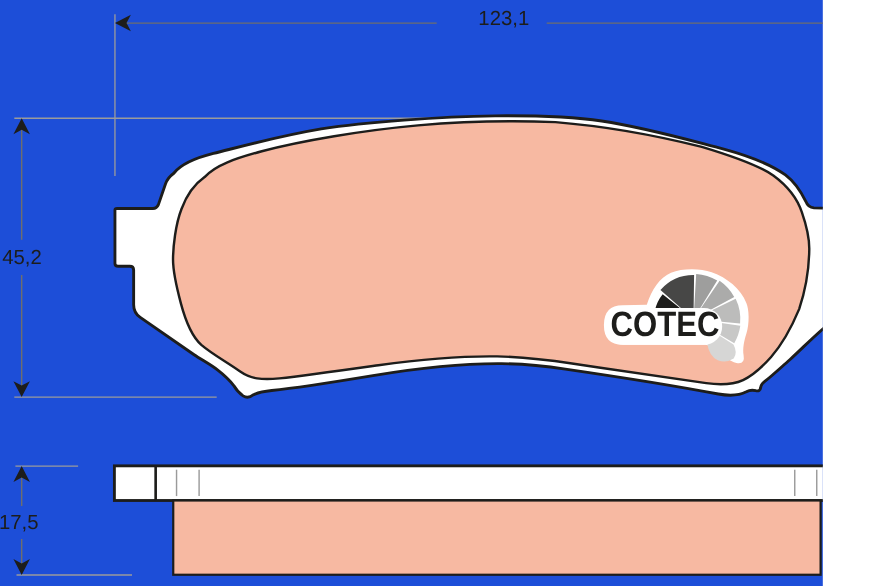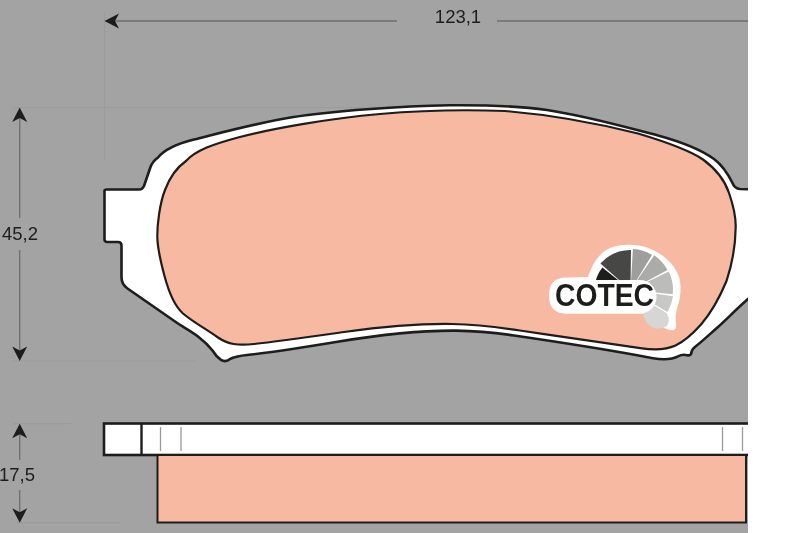--- a/index.html
+++ b/index.html
@@ -1,16 +1,16 @@
 <!DOCTYPE html>
 <html><head>
 <meta charset="utf-8">
 <style>
   html,body{margin:0;padding:0;background:#ffffff;}
-  .page{position:relative;width:748px;height:533px;background:#a3a3a3;overflow:hidden;
+  .page{position:relative;width:748px;height:533px;background:#1d4ed8;overflow:hidden;
         font-family:"Liberation Sans", sans-serif;}
 </style>
 </head>
 <body>
 <div class="page">
 <svg width="800" height="533" viewBox="0 0 800 533" xmlns="http://www.w3.org/2000/svg" font-family="Liberation Sans, sans-serif">
 
   <line x1="104.5" y1="13" x2="104.5" y2="160" stroke="#9b9b9b" stroke-width="1.2"></line>
 
   <line x1="796.5" y1="8" x2="796.5" y2="158" stroke="#9b9b9b" stroke-width="1.2"></line>

